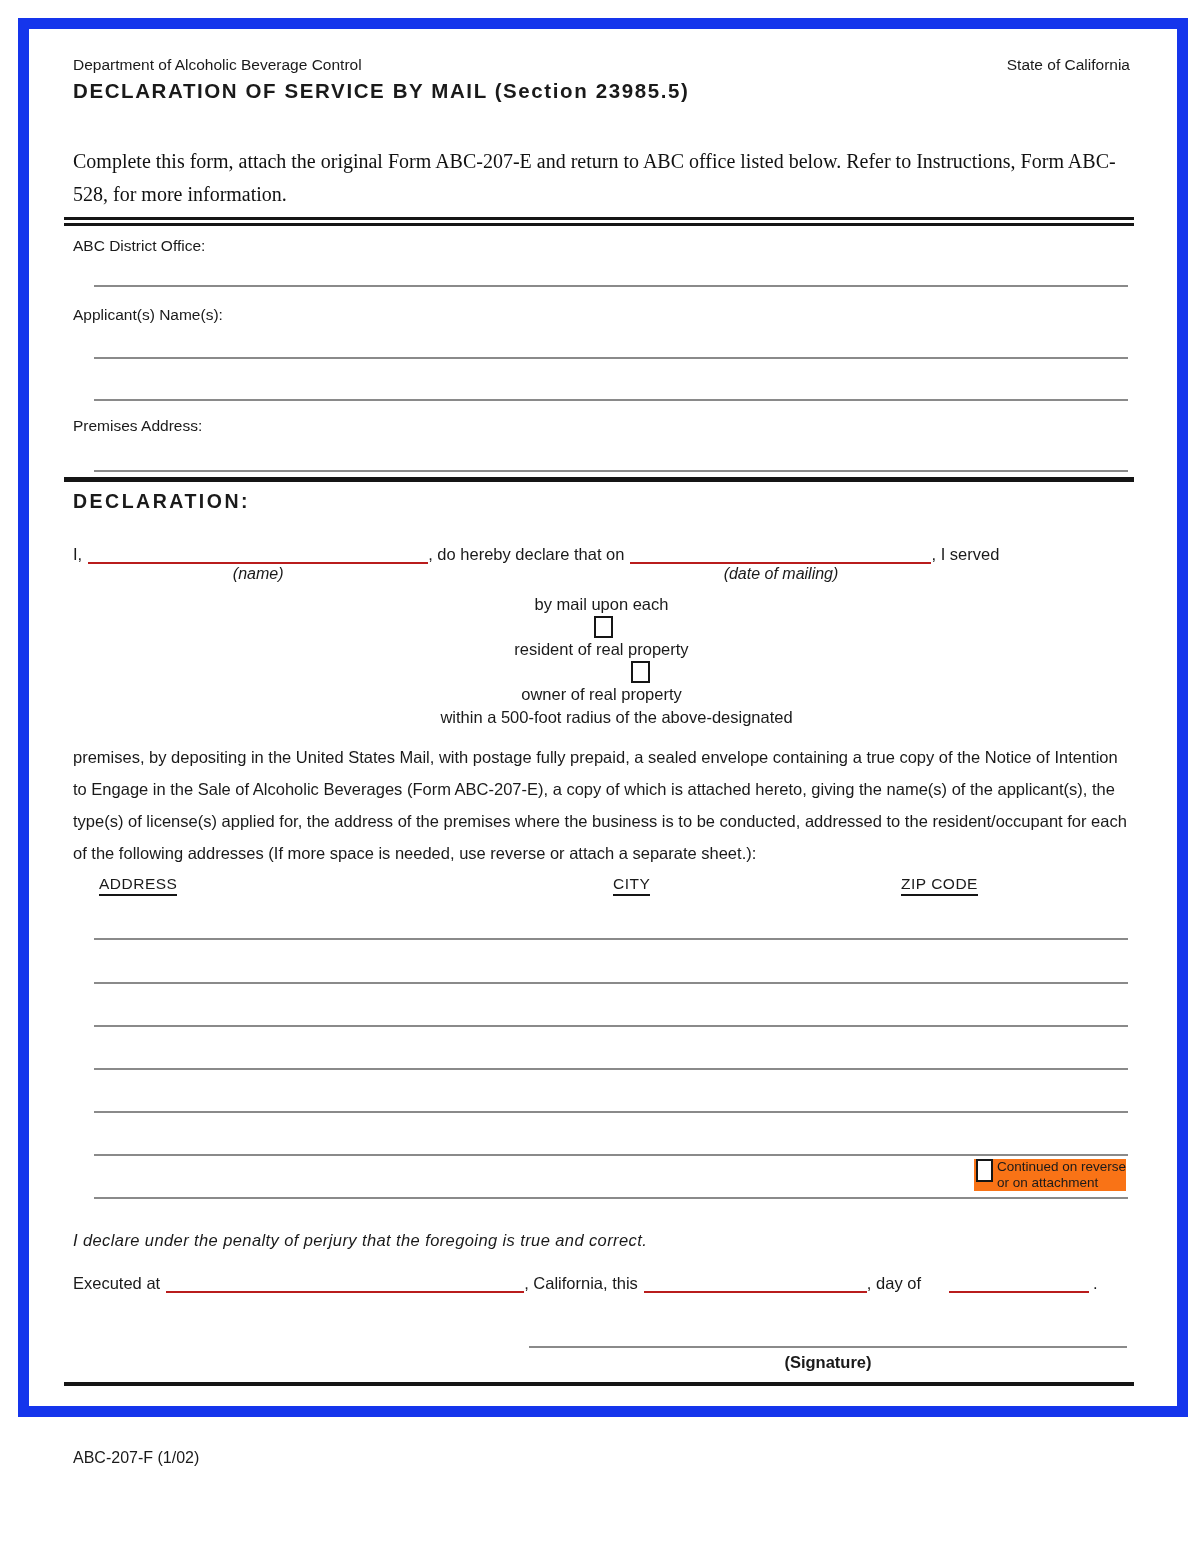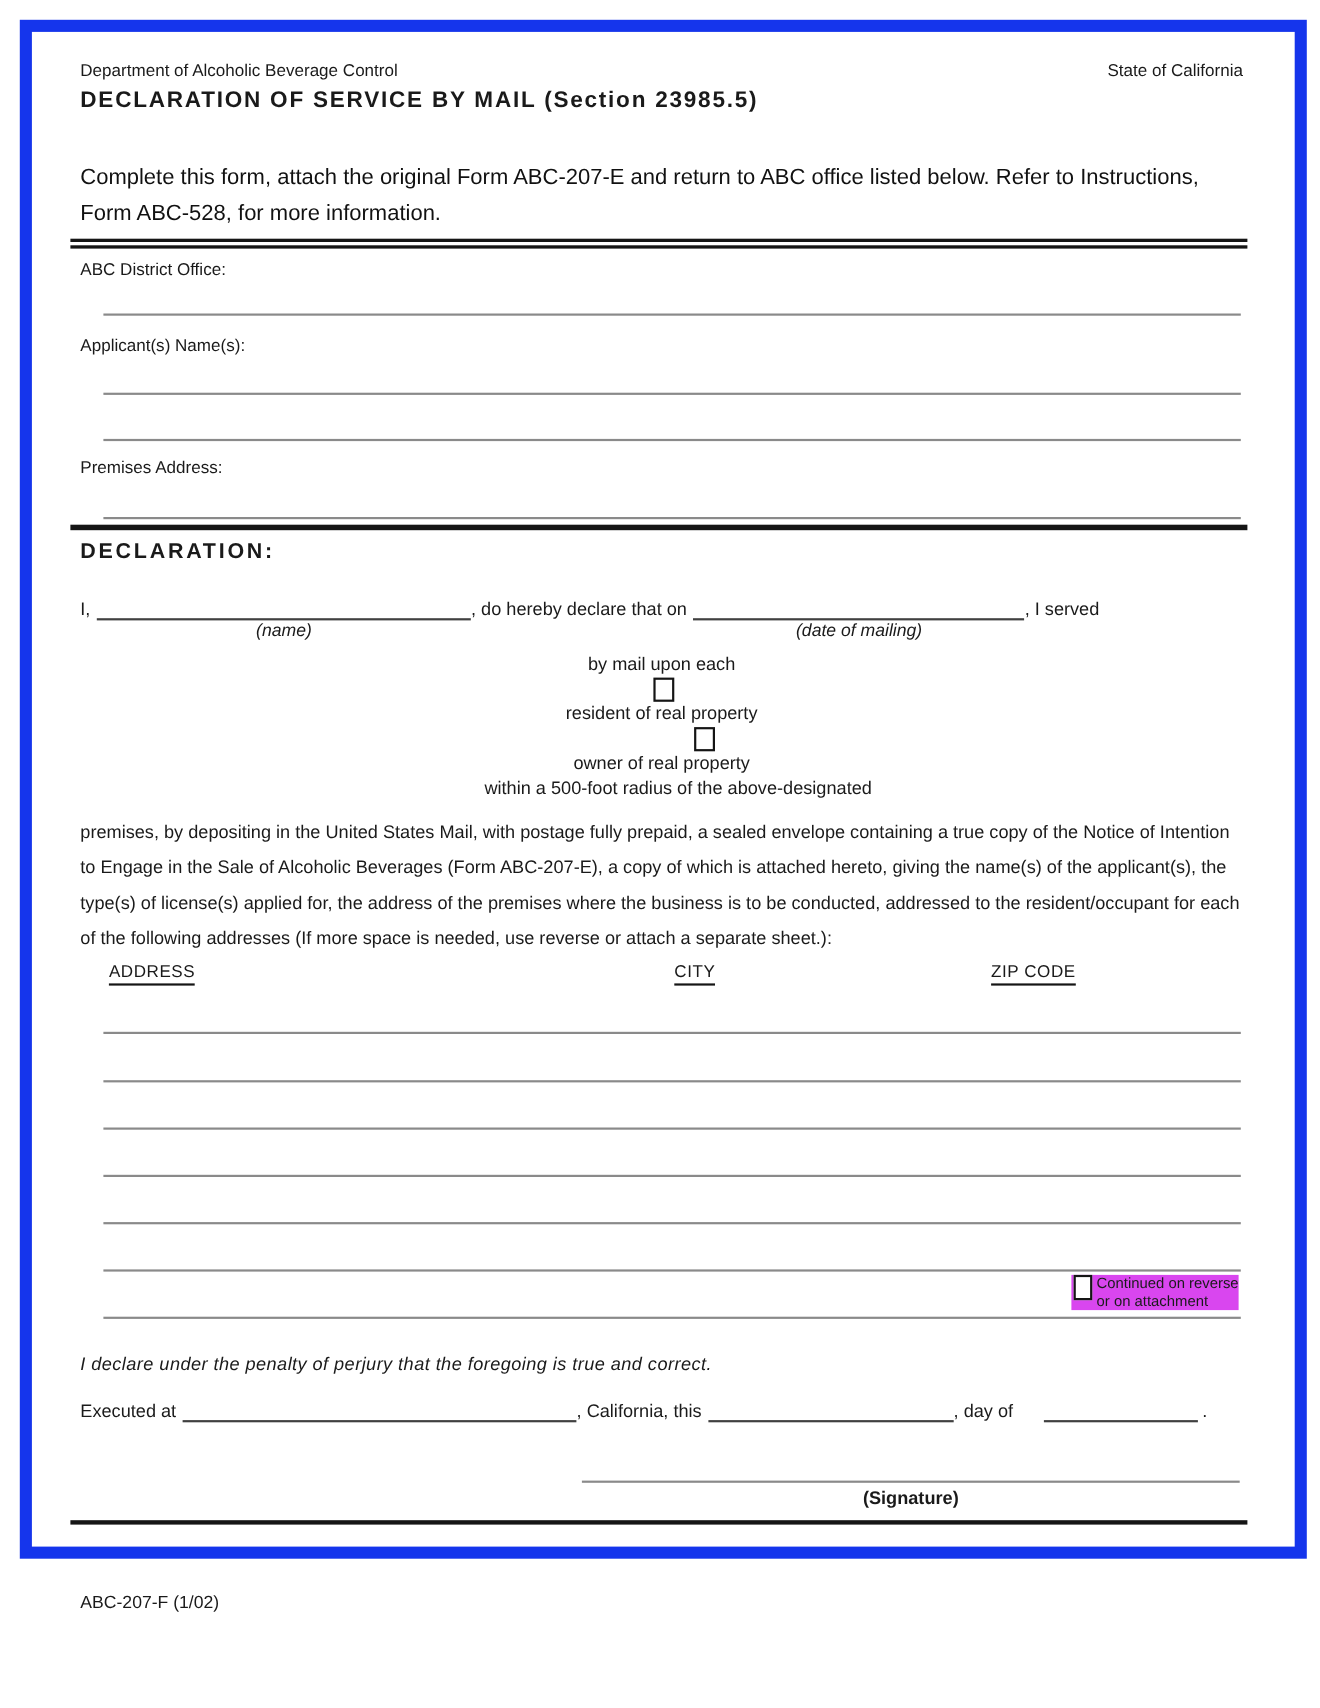--- a/index.html
+++ b/index.html
@@ -12,21 +12,21 @@
     position:absolute; left:18px; top:18px; width:1170px; height:1399px;
     border:11px solid #1535ec; background:#fff;
   }
   .page { position:absolute; inset:0; padding:26px 47px 0 44px; }
 
   
   .header-row { display:flex; justify-content:space-between; font-size:15.5px; line-height:20px; }
   .form-title { margin-top:4px; font-size:20.5px; font-weight:bold; letter-spacing:1.6px; line-height:24px; }
 
   .intro {
-    margin-top:42px; font-family:Liberation Sans, sans-serif;
+    margin-top:42px; font-family:Liberation Serif, serif;
     font-size:20px; line-height:33px; color:#111;
   }
 
   .double-rule { margin-top:6px; margin-left:-9px; margin-right:-4px;
     height:9px; border-top:3px solid #151515; border-bottom:3px solid #151515; }
 
   
   .field-label { font-size:15.5px; line-height:19px; }
   .lbl-district { margin-top:10px; }
   .lbl-applicant { margin-top:18px; }
@@ -36,21 +36,21 @@
   .wl-2 { margin-top:33px; }
   .wl-3 { margin-top:40px; }
   .wl-4 { margin-top:35px; }
 
   .thick-rule { margin-top:5px; margin-left:-9px; margin-right:-4px; height:5px; background:#151515; }
 
   .decl-heading { margin-top:8px; font-size:19.5px; font-weight:bold; letter-spacing:2.5px; line-height:22px; }
 
   
   .decl-line { margin-top:32px; display:flex; align-items:flex-end; font-size:16.5px; line-height:20px; }
-  .blank { position:relative; border-bottom:2px solid #404040; height:20px; }
+  .blank { position:relative; border-bottom:2px solid #b91c1c; height:20px; }
   .blank .caption {
     position:absolute; top:100%; left:0; right:0; margin-top:2px;
     text-align:center; font-style:italic; font-size:16px; border:none;
   }
   .b-name { width:340px; margin-left:6px; }
   .b-date { width:301px; margin-left:6px; }
   .decl-line .t { white-space:pre; }
 
   
   .cb-row { margin-top:29px; display:flex; align-items:center; font-size:16.5px; line-height:23px;flex-direction:column; }
@@ -66,21 +66,21 @@
   .col-h { position:absolute; top:0; border-bottom:2px solid #151515; padding-bottom:1px; letter-spacing:0.5px; }
   .ch-address { left:26px; }
   .ch-city { left:540px; }
   .ch-zip { left:828px; }
 
   
   .addr-lines { position:relative; margin-left:21px; margin-right:2px; }
   .addr-row { height:43px; border-bottom:2px solid #8a8a8a; }
   .addr-row:first-child { height:35px; }
   .addr-row:nth-child(3) { height:44px; }
-  .continued { position:absolute; right:2px; bottom:8px; display:flex; align-items:flex-start; background:#d946ef; padding-left:2px; }
+  .continued { position:absolute; right:2px; bottom:8px; display:flex; align-items:flex-start; background:#f97316; padding-left:2px; }
   .continued .checkbox { width:17px; height:23px; margin-right:4px; }
   .continued .txt { font-size:13.5px; line-height:16px; }
 
   .perjury { margin-top:30px; font-size:16.5px; font-weight:normal; font-style:italic; line-height:22px; letter-spacing:0.4px; }
 
   
   .exec-row { margin-top:22px; display:flex; align-items:flex-end; font-size:16.5px; line-height:20px; }
   .b-city { width:358px; margin-left:6px; }
   .b-this { width:223px; margin-left:6px; }
   .b-day  { width:140px; margin-left:28px; }

